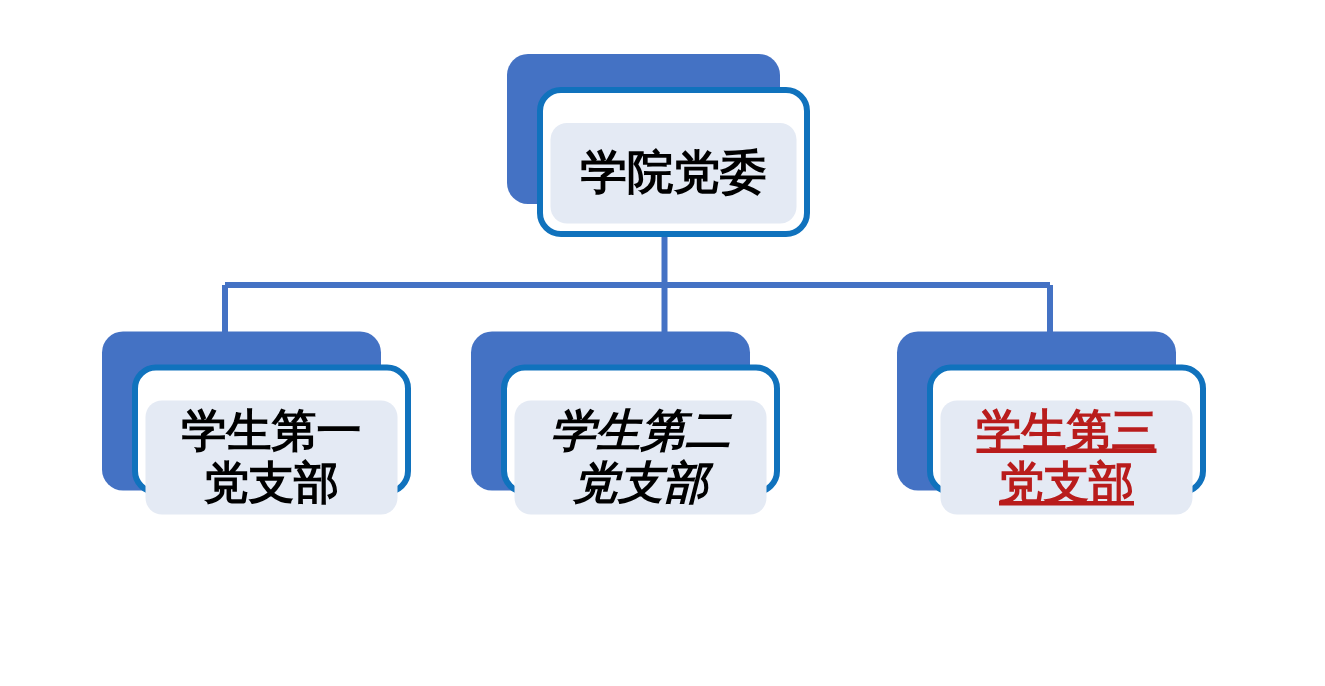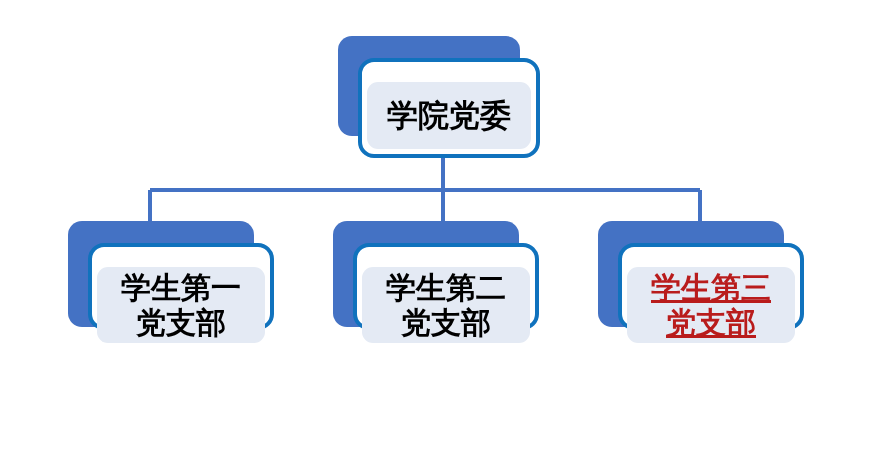--- a/index.html
+++ b/index.html
@@ -77,21 +77,21 @@
   #node-root .node-label  { font-size: 31px; }
 
   
   .node-child { width: 206px; height: 128px; top: 221px; }
   .node-child .node-shadow { width: 186px; height: 106px; }
   .node-child .node-front  { left: 20px; top: 22px; width: 186px; height: 87px; }
   .node-child .node-inner  { height: 76px; }
   .node-child .node-label  { font-size: 30px; }
 
   #node-child-1 { left: 68px; }
-  #node-child-2 { left: 333px; }
+  #node-child-2 { left: 314px; font-style: italic; }
   #node-child-3 { left: 598px; }
 </style>
 </head>
 <body>
 
 <div id="canvas" style="background: rgb(255, 255, 255);">
 
   <svg id="connectors" viewBox="0 0 883 457" xmlns="http://www.w3.org/2000/svg">
     <g fill="none" stroke="#4472C4" stroke-width="4" stroke-linecap="butt">
 

